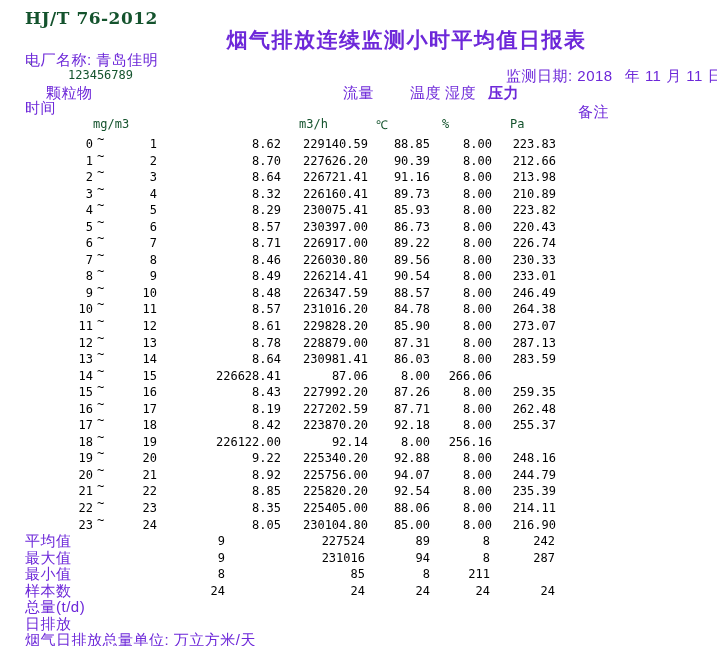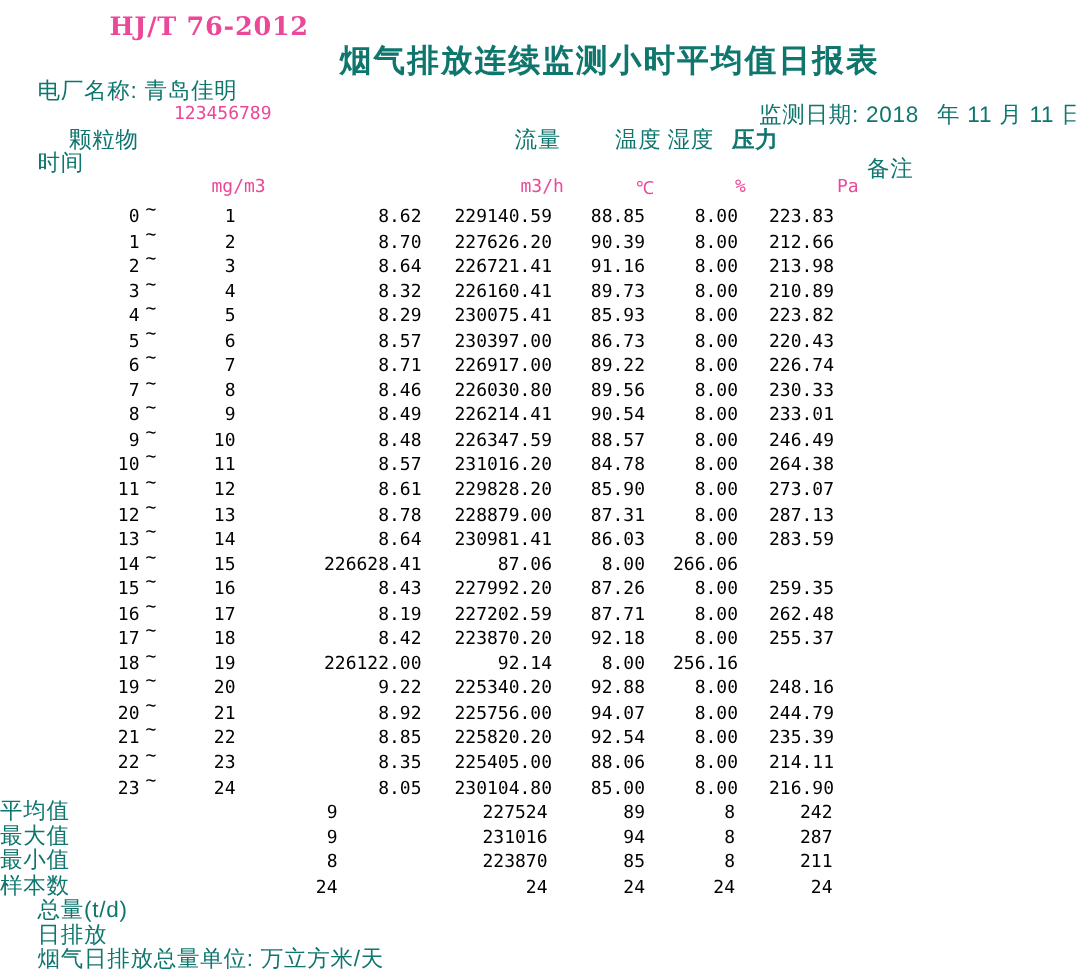--- a/index.html
+++ b/index.html
@@ -4,25 +4,25 @@
 <style>
   * { margin:0; padding:0; box-sizing:border-box; }
   html,body { background:#ffffff; }
   body {
     width:717px; height:646px; position:relative; overflow:hidden;
     font-family:"Liberation Sans","DejaVu Sans",sans-serif; color:#000;
   }
   .abs { position:absolute; }
   .cjk {
     font-family:"Liberation Sans","DejaVu Sans",sans-serif;
-    font-size:15px; letter-spacing:0.5px; white-space:pre; color:#0f766e;
+    font-size:15px; letter-spacing:0.5px; white-space:pre; color:#6d28d9;
   }
   .mono {
     font-family:"DejaVu Sans Mono","Liberation Mono",monospace;
-    font-size:12px; color:#ec4899; white-space:pre;margin-left:48px;
+    font-size:12px; color:#14532d; white-space:pre;
   }
   #standard {
     left:25px; top:8px;
     font-family:"DejaVu Serif","Liberation Serif",serif;
     font-weight:bold; font-size:17px; letter-spacing:0.5px;
   }
   #title {
     left:0; top:26px; width:717px; text-align:center; padding-left:96px;
     font-weight:bold; font-size:21px; letter-spacing:1.5px;
   }
@@ -52,21 +52,21 @@
     grid-template-columns:93px 16px 48px 124px 87px 62px 62px 64px;
     height:16.55px; line-height:16.55px;
   }
   .row .c { text-align:right; font-family:"DejaVu Sans Mono","Liberation Mono",monospace; font-size:12px; }
   .row .tilde { text-align:left; padding-left:4px; position:relative; top:-5px; }
   .srow {
     display:grid;
     grid-template-columns:125px 100px 140px 65px 60px 65px;
     height:16.55px; line-height:16.55px;
   }
-  .srow .lbl { text-align:left; font-size:15px; letter-spacing:0.5px; line-height:16.55px; }
+  .srow .lbl { text-align:left; padding-left:25px; font-size:15px; letter-spacing:0.5px; line-height:16.55px; }
   .srow .c { text-align:right; font-family:"DejaVu Sans Mono","Liberation Mono",monospace; font-size:12px; }
   .frow { height:16.55px; line-height:16.55px; padding-left:25px; font-size:15px; letter-spacing:0.5px; white-space:pre; }
 </style>
 </head>
 <body>
 
 <div class="abs mono" id="standard">HJ/T 76-2012</div>
 <div class="abs cjk" id="title">烟气排放连续监测小时平均值日报表</div>
 
 <div class="abs cjk" id="plant-line">电厂名称: 青岛佳明</div>
@@ -366,21 +366,20 @@
     <span class="c">9</span>
     <span class="c">231016</span>
     <span class="c">94</span>
     <span class="c">8</span>
     <span class="c">287</span>
   </div>
 
   <div class="srow">
     <span class="lbl cjk">最小值</span>
     <span class="c">8</span>
-    <span class="c">223870</span>
     <span class="c">85</span>
     <span class="c">8</span>
     <span class="c">211</span>
   </div>
 
   <div class="srow">
     <span class="lbl cjk">样本数</span>
     <span class="c">24</span>
     <span class="c">24</span>
     <span class="c">24</span>

